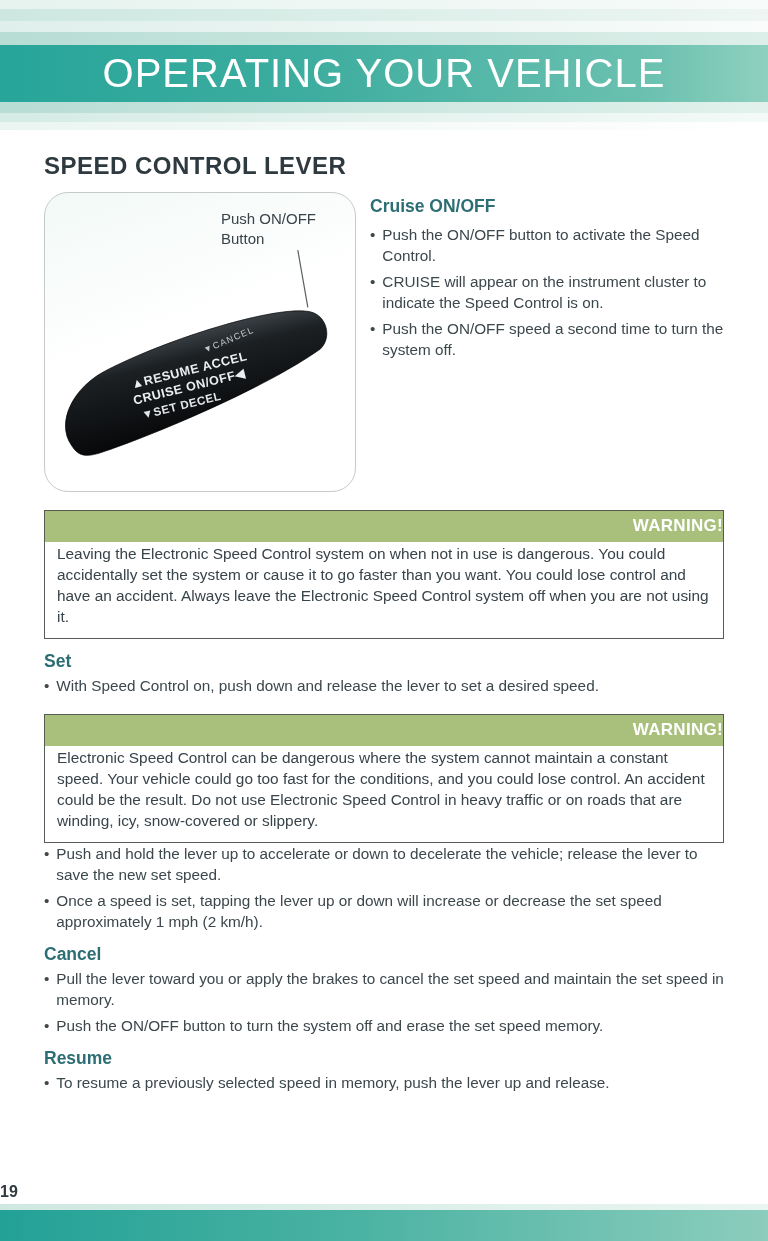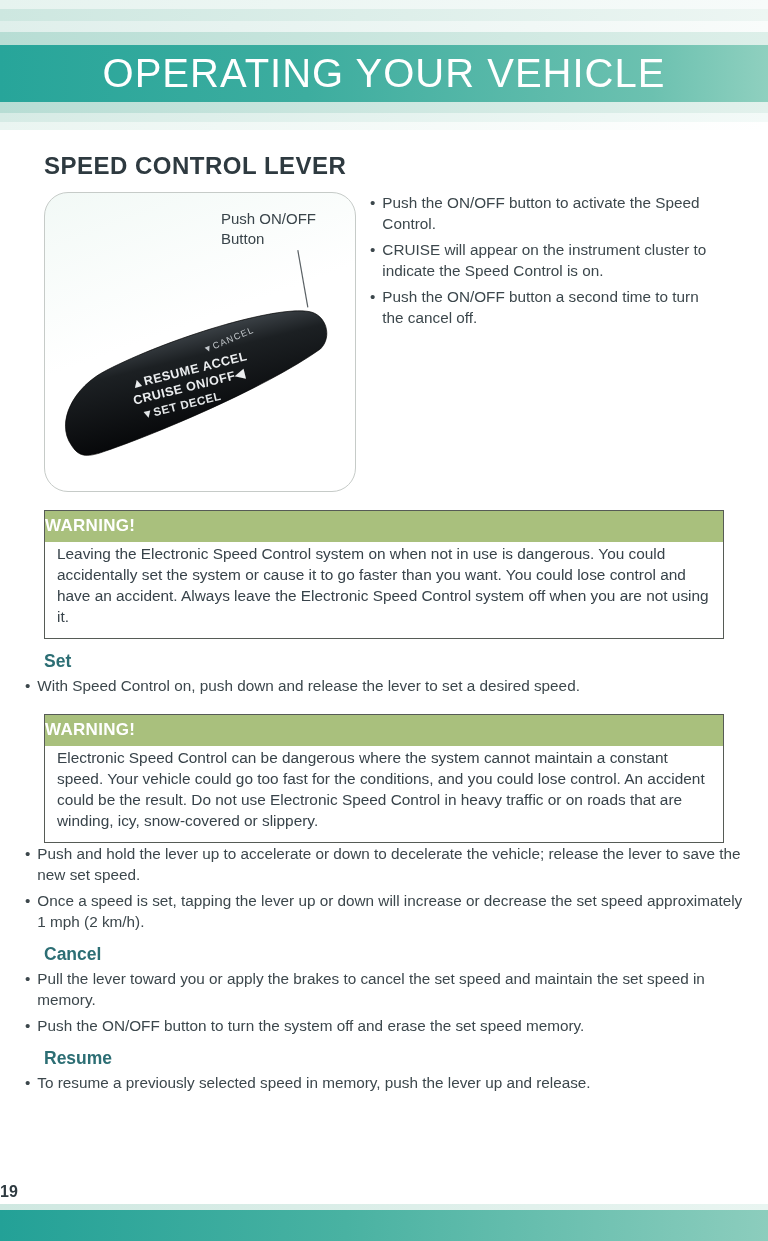--- a/index.html
+++ b/index.html
@@ -35,24 +35,24 @@
     background:linear-gradient(160deg,#f2f9f6 0%,#ffffff 45%); }
   .callout { position:absolute; left:176px; top:16px; font-size:15px;
     line-height:20px; color:#39444a; }
   .callout span { display:block; }
   svg.lever { position:absolute; left:0; top:0; width:100%; height:100%; }
   .cruise-col { flex:1; padding-left:14px; }
   .cruise-col h3 { font-size:17.5px; color:#2c6e74; margin:4px 0 7px; font-weight:700; }
   
   .bullet { display:flex; font-size:15.3px; line-height:21px; margin-bottom:5px; color:#3c474c; }
   .bullet::before { content:"•"; margin-right:7px; flex:0 0 auto; }
-  .bullets { margin:0 25px; }
+  .bullets { margin:0 44px; }
   
   .warning { margin:18px 44px 0; border:1.5px solid #565b56; background:#fff; }
-  .warning-header { background:#a9c07d; color:#fff; text-align:left;
+  .warning-header { background:#a9c07d; color:#fff; text-align:right;
     font-weight:700; font-size:17px; padding:5px 0 6px; letter-spacing:.3px; }
   .warning-body { padding:1px 12px 11px; font-size:15.4px; line-height:21px; color:#38434a; }
   
   .h-teal { margin:12px 44px 3px; font-size:17.5px; color:#2c6e74; font-weight:700; }
   
   .page-number { position:absolute; left:0; right:0; bottom:40px;
     text-align:left; font-weight:700; font-size:16px; color:#2e3a40; }
   .bottom-band { position:absolute; left:0; right:0; bottom:0; height:37px; }
   .bb1 { position:absolute; top:0; height:6px; width:100%;
     background:linear-gradient(90deg,#cfe8e1,#e9f5f1); }
@@ -99,28 +99,29 @@
           <text x="-22" y="26" font-size="11.5" font-weight="bold" fill="#e4e7e9" text-anchor="middle" letter-spacing="0.5" font-family="Liberation Sans, sans-serif">▼SET DECEL</text>
         </g>
       </svg>
       <div class="callout">
         <span>Push ON/OFF</span>
         <span>Button</span>
       </div>
     </figure>
 
     <div class="cruise-col">
+      <h3>Cruise ON/OFF</h3>
       <div class="bullet">
         <span>Push the ON/OFF button to activate the Speed Control.</span>
       </div>
       <div class="bullet">
         <span>CRUISE will appear on the instrument cluster to indicate the Speed Control is on.</span>
       </div>
       <div class="bullet">
-        <span>Push the ON/OFF button a second time to turn the cancel off.</span>
+        <span>Push the ON/OFF speed a second time to turn the system off.</span>
       </div>
     </div>
   </div>
 
   <section class="warning">
     <div class="warning-header">WARNING!</div>
     <div class="warning-body">Leaving the Electronic Speed Control system on when not in use is dangerous. You could accidentally set the system or cause it to go faster than you want. You could lose control and have an accident. Always leave the Electronic Speed Control system off when you are not using it.</div>
   </section>
 
   <h3 class="h-teal">Set</h3>

